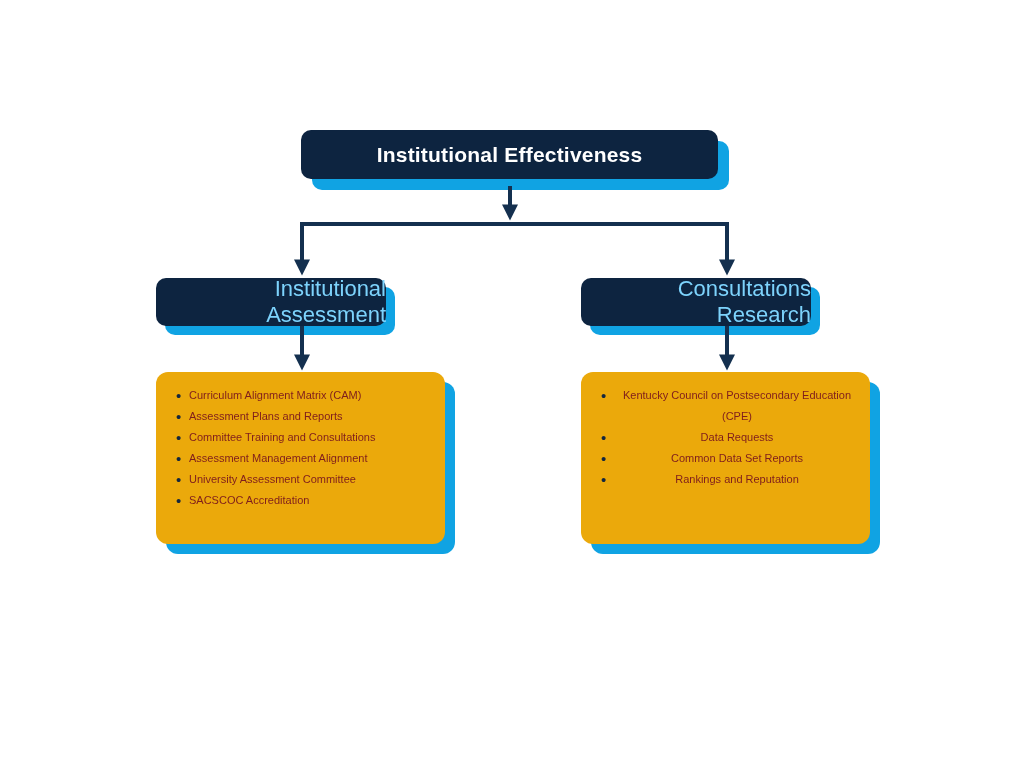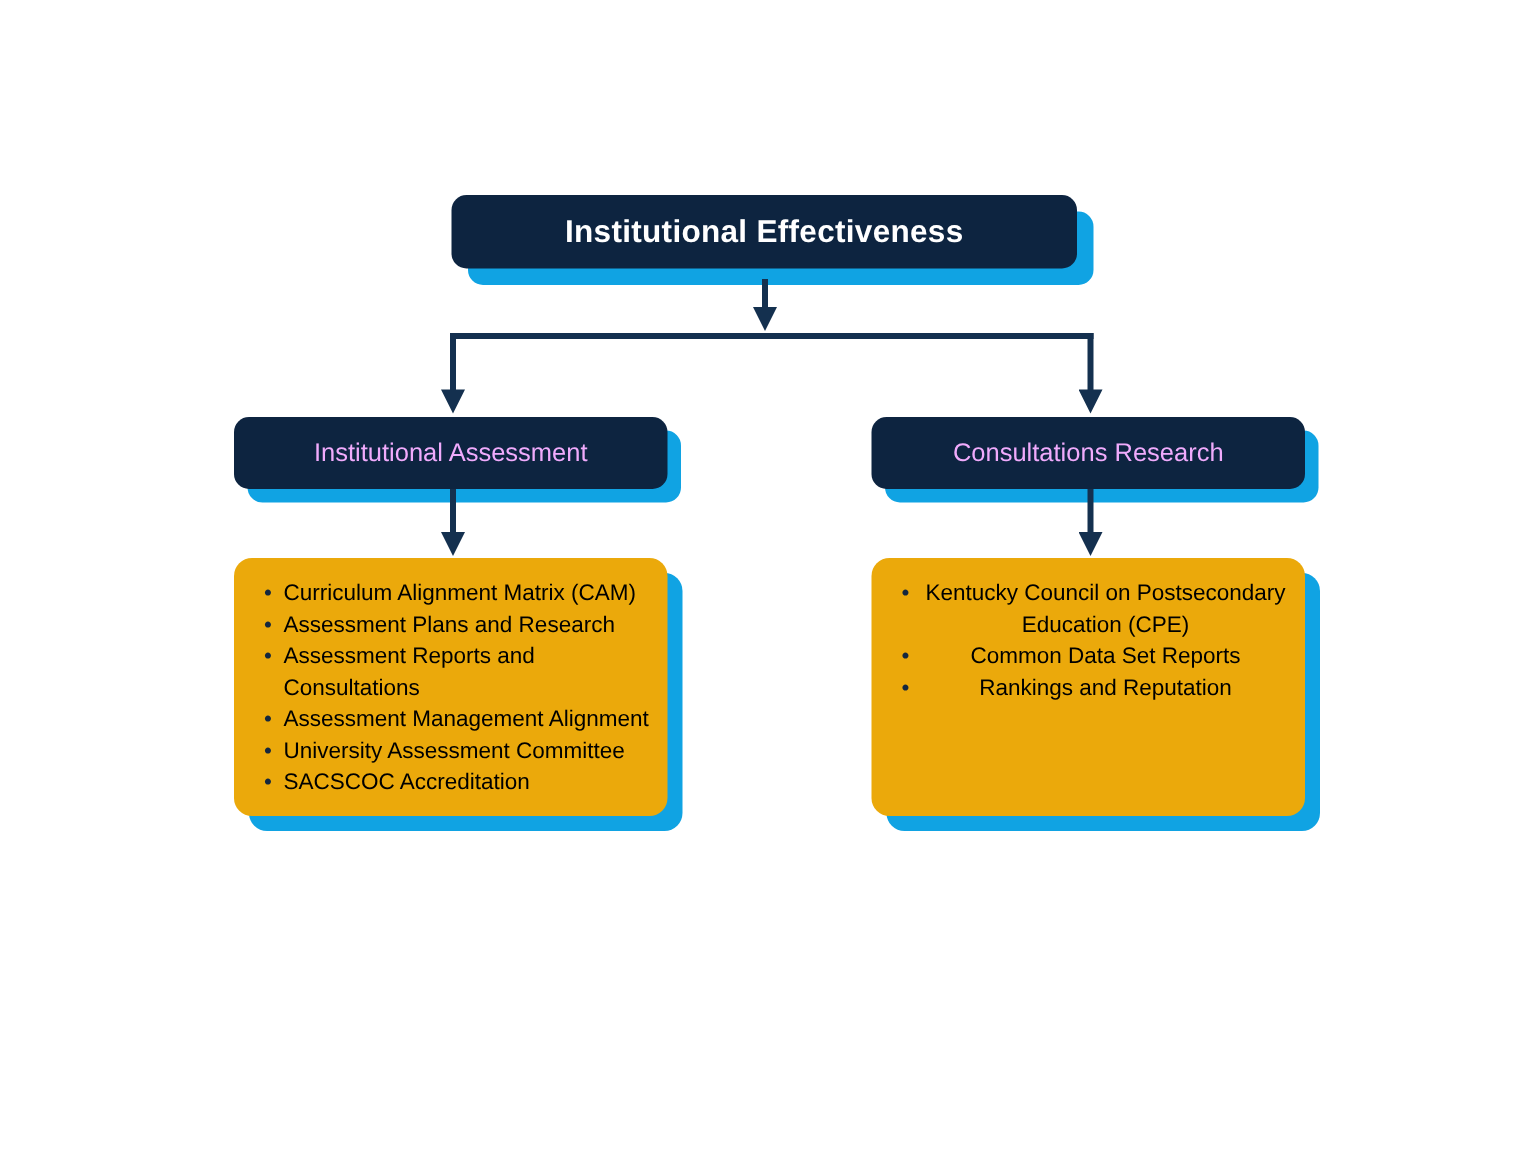--- a/index.html
+++ b/index.html
@@ -34,26 +34,26 @@
     top: 130px;
     width: 417px;
     height: 49px;
     box-shadow: 11px 11px 0 #10a3e3;
     font-size: 21px;
     font-weight: bold;
     letter-spacing: 0.2px;
   }
   .branch-box {
     top: 278px;
-    width: 289px;
+    width: 230px;
     height: 48px;
     box-shadow: 9px 9px 0 #10a3e3;
-    font-size: 17px;
+    font-size: 22px;
     font-weight: 400;
-    color: #f0abfc;
+    color: #7dd3fc;
   }
   .branch-left  { left: 156px; }
   .branch-right { left: 581px; }
   .detail-box {
     position: absolute;
     box-sizing: border-box;
     top: 372px;
     width: 289px;
     height: 172px;
     background: #eba90b;
@@ -65,23 +65,23 @@
   .detail-left  { left: 156px; }
   .detail-right { left: 581px; text-align: center; }
   .detail-box ul {
     margin: 0;
     padding: 0;
     list-style: none;
   }
   .detail-box li {
     position: relative;
     padding-left: 13px;
-    font-size: 15px;
+    font-size: 11px;
     line-height: 21px;
-    color: #000000;
+    color: #7f1d1d;
   }
   .detail-box li::before {
     content: "\2022";
     position: absolute;
     left: 0;
     top: 0;
     color: #14273e;
     font-size: 15px;
     line-height: 21px;
   }
@@ -121,29 +121,30 @@
   <div class="node navy-box branch-box branch-left">
     <span>Institutional Assessment</span>
   </div>
   <div class="node navy-box branch-box branch-right">
     <span>Consultations Research</span>
   </div>
 
   <div class="detail-box detail-left">
     <ul>
       <li>Curriculum Alignment Matrix (CAM)</li>
-      <li>Assessment Plans and Research</li>
-      <li>Assessment Reports and Consultations</li>
+      <li>Assessment Plans and Reports</li>
+      <li>Committee Training and Consultations</li>
       <li>Assessment Management Alignment</li>
       <li>University Assessment Committee</li>
       <li>SACSCOC Accreditation</li>
     </ul>
   </div>
 
   <div class="detail-box detail-right">
     <ul>
       <li>Kentucky Council on Postsecondary Education (CPE)</li>
+      <li>Data Requests</li>
       <li>Common Data Set Reports</li>
       <li>Rankings and Reputation</li>
     </ul>
   </div>
 
 </div>
 
 </body></html>

